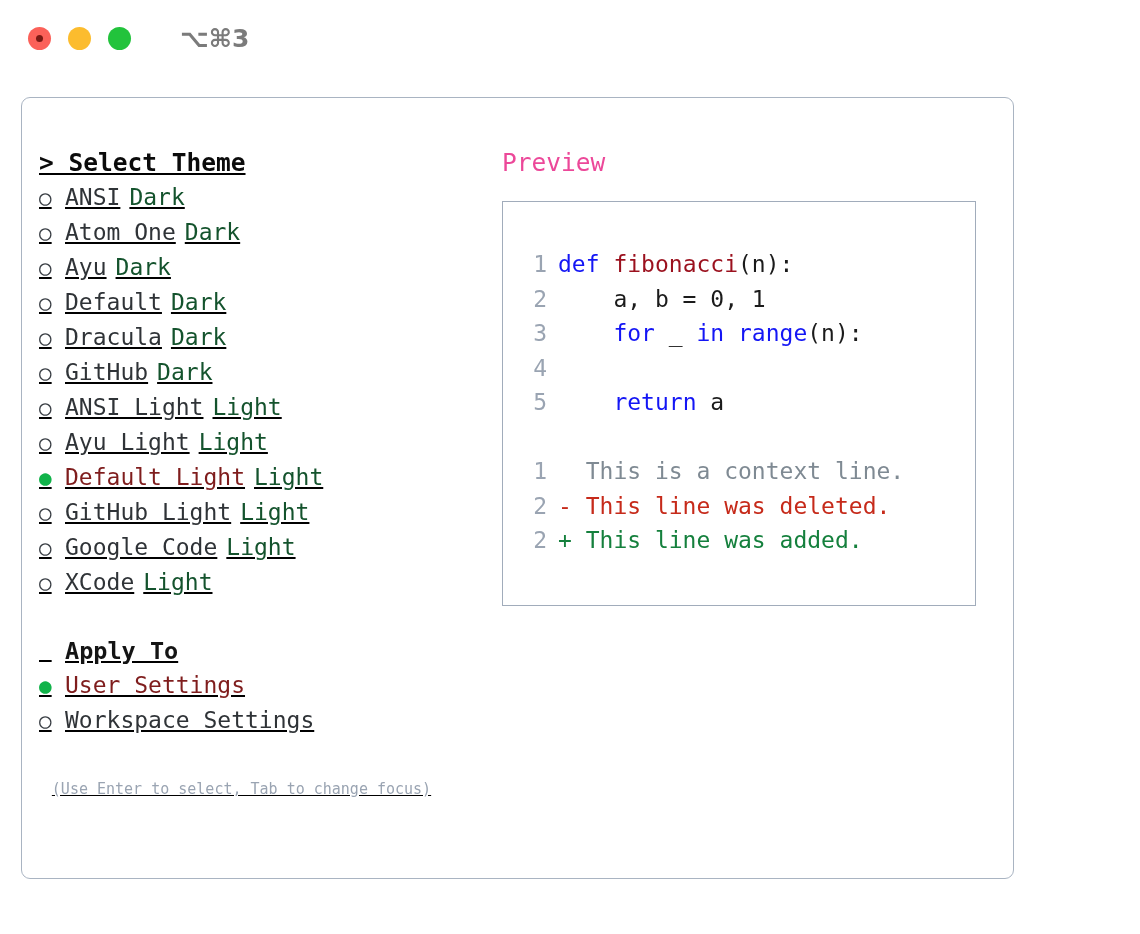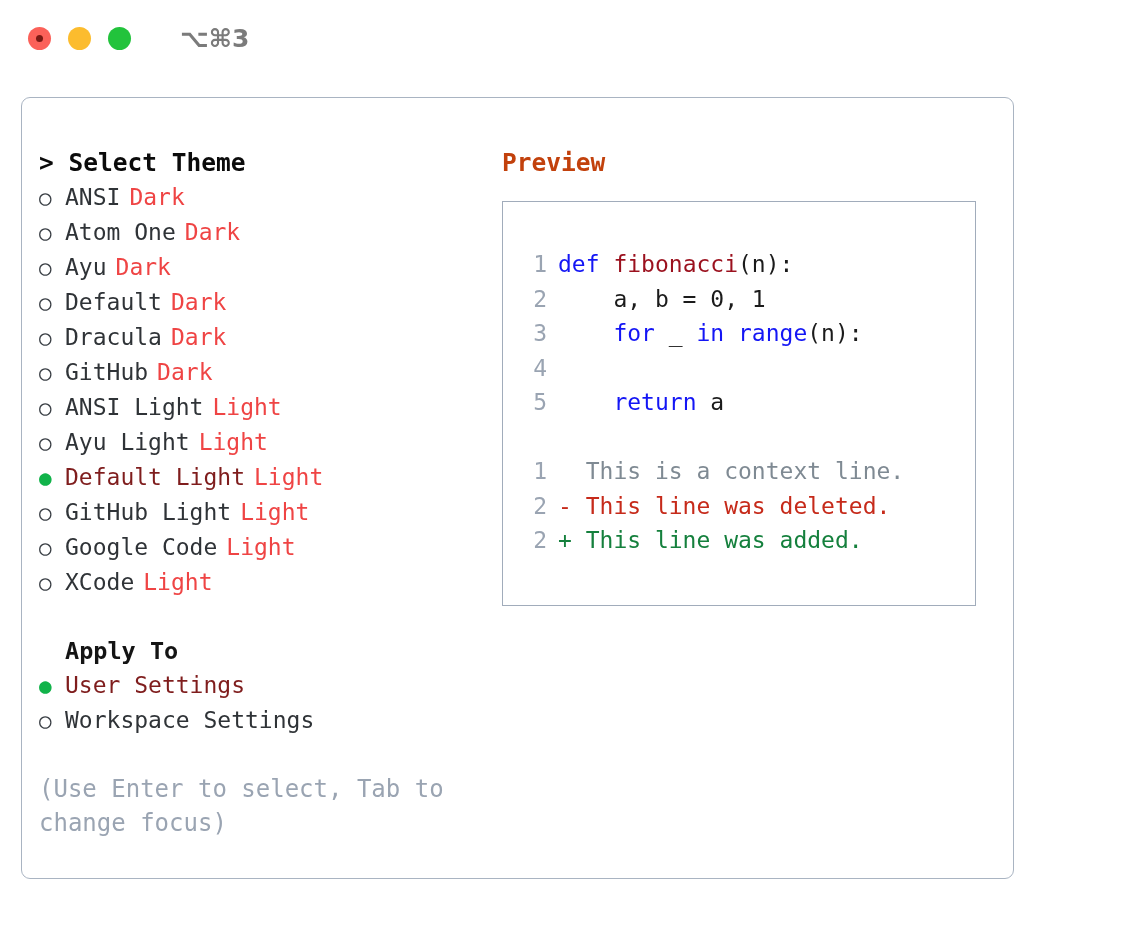--- a/index.html
+++ b/index.html
@@ -75,21 +75,21 @@
     border: 1.6px solid #a9b4c2;
     border-radius: 9px;
     box-sizing: border-box;
     background: #ffffff;
   }
 
   .columns {
     display: flex;
     padding: 48px 0 0 0;
   }
-  .col-left  { width: 468px; padding-left: 17px; box-sizing: border-box; }
+  .col-left  { width: 468px; padding-left: 17px; box-sizing: border-box; text-decoration: underline; }
   .col-right { flex: 1; padding-left: 12px; box-sizing: border-box; }
 
   
   .section-title {
     font-size: 24.5px;
     font-weight: bold;
     color: #0b0b0b;
     line-height: 34px;
     white-space: pre;
   }
@@ -108,48 +108,49 @@
     width: 26px;
     flex: 0 0 26px;
     text-align: left;
     font-size: 21px;
     color: #3a3f45;
     line-height: 34px;
   }
   .marker.filled { color: #11b34a; }
   .row .name { color: #2f3337; }
   .row.selected .name { color: #7f1d1d; text-align: center; }
-  .row .suffix { color: #ef4444; margin-left: 9px; }
+  .row .suffix { color: #14532d; margin-left: 9px; }
 
   .group-header {
     display: flex;
     align-items: center;
     font-size: 23.5px;
     line-height: 34px;
     color: #141414;
     font-weight: bold;
     white-space: pre;
     margin-top: 34px;
   }
   .group-header .marker { color: transparent; }
 
   .help {
     margin-top: 34px;
-    font-size: 24px;
+    font-size: 15px;
     line-height: 34px;
     color: #9aa4b2;
     width: 405px;
     white-space: pre-wrap;
+    text-align: center;
   }
 
   
   .preview-title {
     font-size: 24.5px;
-    font-weight: bold;
-    color: #c2410c;
+    font-weight: normal;
+    color: #ec4899;
     line-height: 34px;
     white-space: pre;
   }
   .preview-box {
     margin-top: 21px;
     width: 474px;
     height: 405px;
     border: 1.6px solid #a1acbb;
     box-sizing: border-box;
     background: #ffffff;

